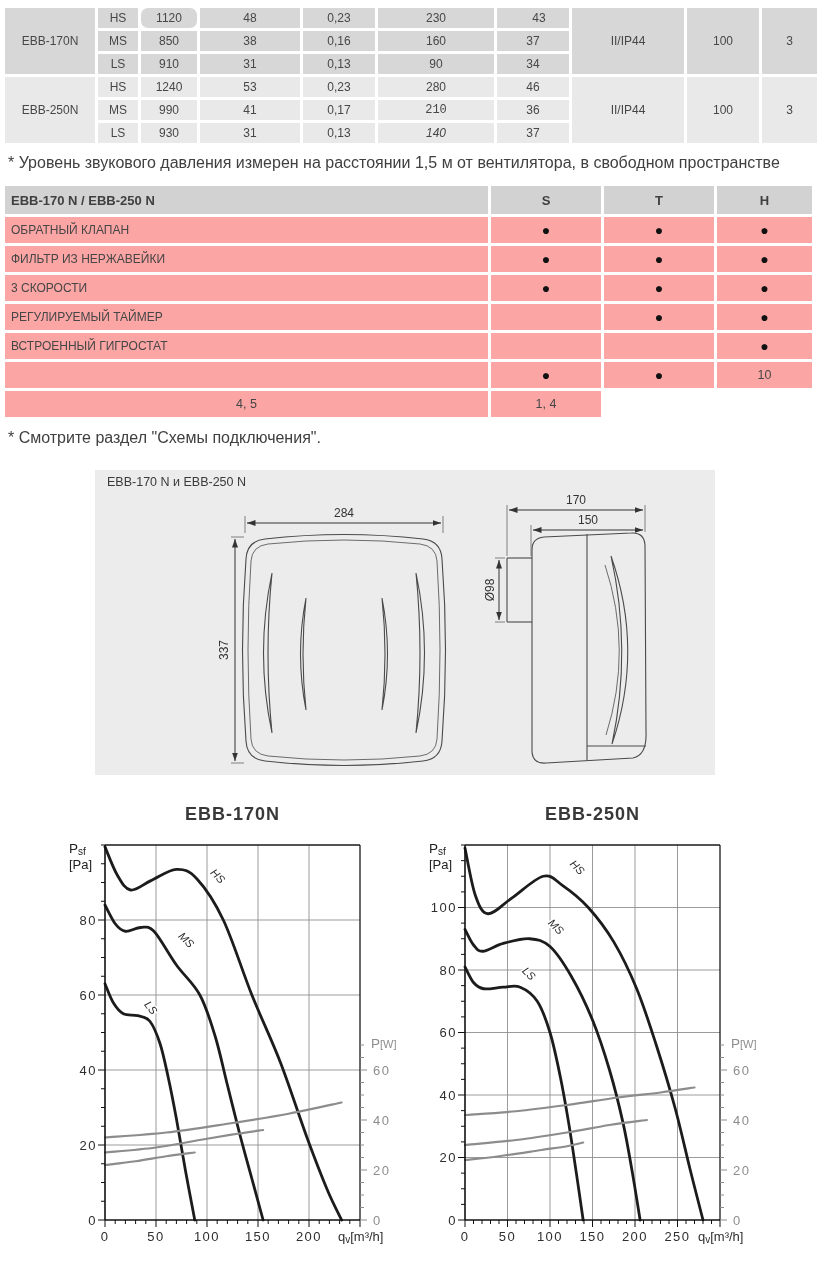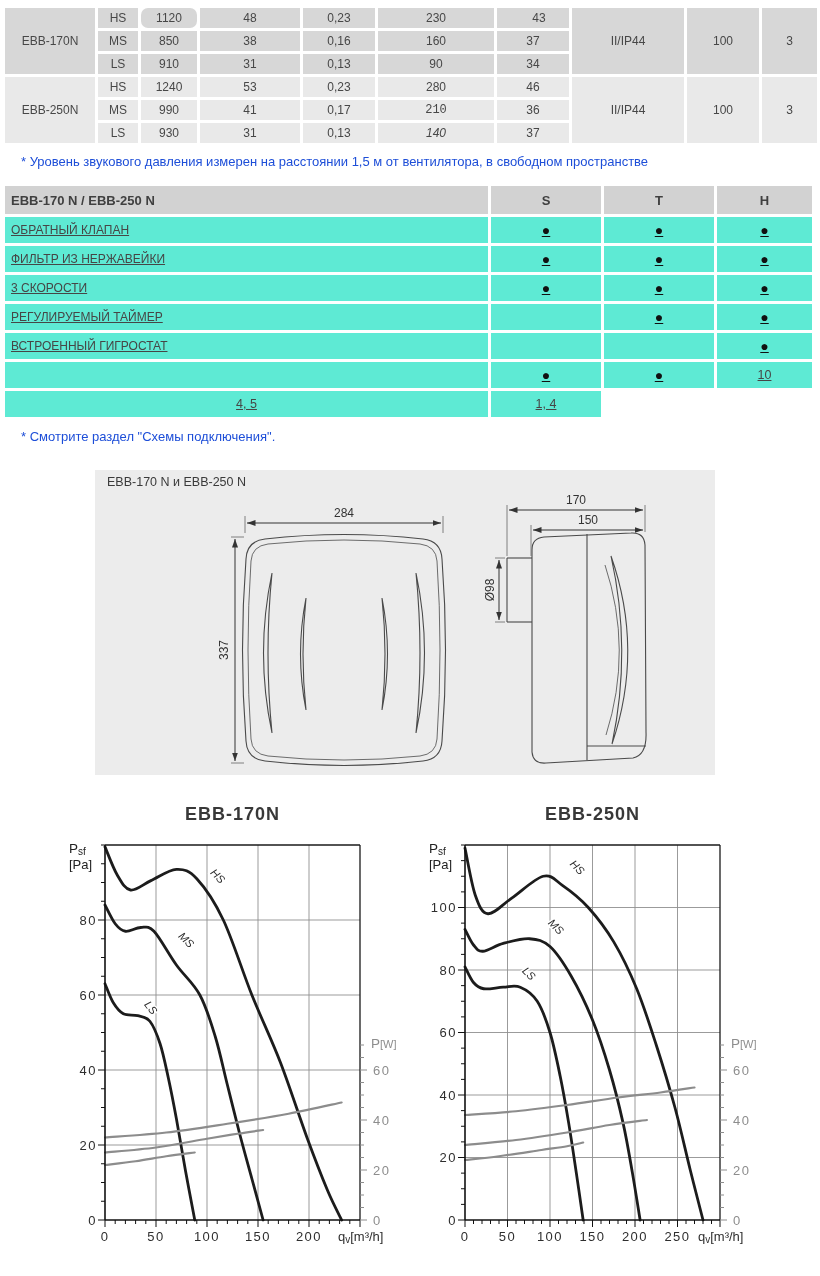--- a/index.html
+++ b/index.html
@@ -7,33 +7,33 @@
         font-family:"Liberation Sans", sans-serif;color:#3a3a3a;}
   
   #spec-table{position:absolute;left:5px;top:8px;display:grid;
     grid-template-columns:90px 40px 56px 100px 72px 116px 72px 112px 72px 55px;
     grid-template-rows:repeat(6,20px);gap:3px;}
   #spec-table .cell{display:flex;align-items:center;justify-content:center;
     font-size:12px;color:#474747;}
   .b0{background:#d7d7d7;}
   .b1{background:#e9e9e9;}
   
-  .footnote{position:absolute;left:8px;font-size:13px;color:#1d4ed8;margin-left:13px;}
+  .footnote{position:absolute;left:8px;font-size:16px;color:#404040;}
   #footnote1{top:154px;}
   #footnote2{top:429px;}
   
   #feature-table{position:absolute;left:5px;top:186px;display:grid;
     grid-template-columns:483px 110px 110px 95px;
     grid-template-rows:28px repeat(7,26px);gap:3px;}
   #feature-table .hcell{background:#d2d2d2;display:flex;align-items:center;
     font-weight:bold;font-size:13px;color:#404040;}
   #feature-table .hcell.lbl{padding-left:6px;}
   #feature-table .hcell.ctr{justify-content:center;}
-  #feature-table .fcell{background:#5eead4;display:flex;align-items:center;
-    font-size:12px;color:#464646;text-decoration:underline;}
+  #feature-table .fcell{background:#fca5a5;display:flex;align-items:center;
+    font-size:12px;color:#464646;}
   #feature-table .fcell.lbl{padding-left:6px;}
   #feature-table .fcell.ctr{justify-content:center;font-size:12.5px;}
   #feature-table .fcell.dot{font-size:14px;color:#111;}
   
   #drawing{position:absolute;left:95px;top:470px;}
   
   #chart-left{position:absolute;left:50px;top:794px;}
   #chart-right{position:absolute;left:415px;top:794px;}
 </style>
 </head>

